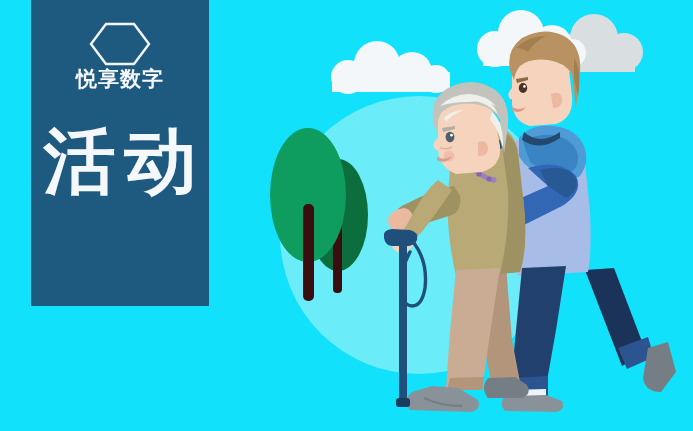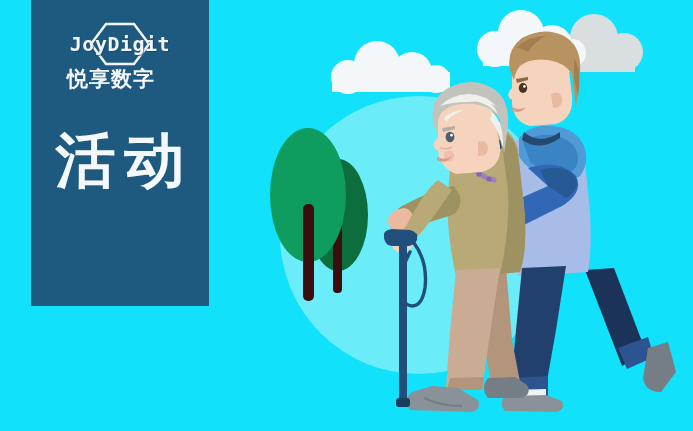--- a/index.html
+++ b/index.html
@@ -54,40 +54,39 @@
     letter-spacing: 0.5px;
     color: #F2F6F8;
     line-height: 28px;
     text-shadow: 1px 1px 0 rgba(20,60,90,0.55);
   }
   #logo-cn {
     position: absolute;
     left: 0;
     top: 44px;
     width: 178px;
-    text-align: left;
+    text-align: center;
     font-size: 21px;
     font-weight: bold;
     letter-spacing: 1px;
     color: #F4F8FA;
     line-height: 26px;
-    padding-left: 36px;
   }
 
   
   #headline {
     position: absolute;
     left: 0;
     top: 125px;
     width: 178px;
     text-align: center;
     color: #F4F8FA;
   }
   #headline .hl-line {
-    font-size: 60px;
+    font-size: 72px;
     font-weight: bold;
     line-height: 72px;
     letter-spacing: 9px;
     text-indent: 9px;
     white-space: nowrap;
   }
 
   
   #scene { position: absolute; left: 0; top: 0; width: 693px; height: 431px; }
   #scene svg { display: block; }
@@ -277,21 +276,20 @@
 
     </svg>
   </div>
 
   <div id="panel">
 
     <div id="logo-block">
       <svg id="logo-hex" viewBox="0 0 62 44" xmlns="http://www.w3.org/2000/svg">
         <polygon points="17,2 45,2 60,22 45,42 17,42 2,22" fill="none" stroke="#F2F6F8" stroke-width="2.4"></polygon>
       </svg>
-      <div id="logo-word">JoyDigit</div>
       <div id="logo-cn">悦享数字</div>
     </div>
 
     <div id="headline">
       <div class="hl-line">活动</div>
     </div>
 
   </div>
 
 </div>

